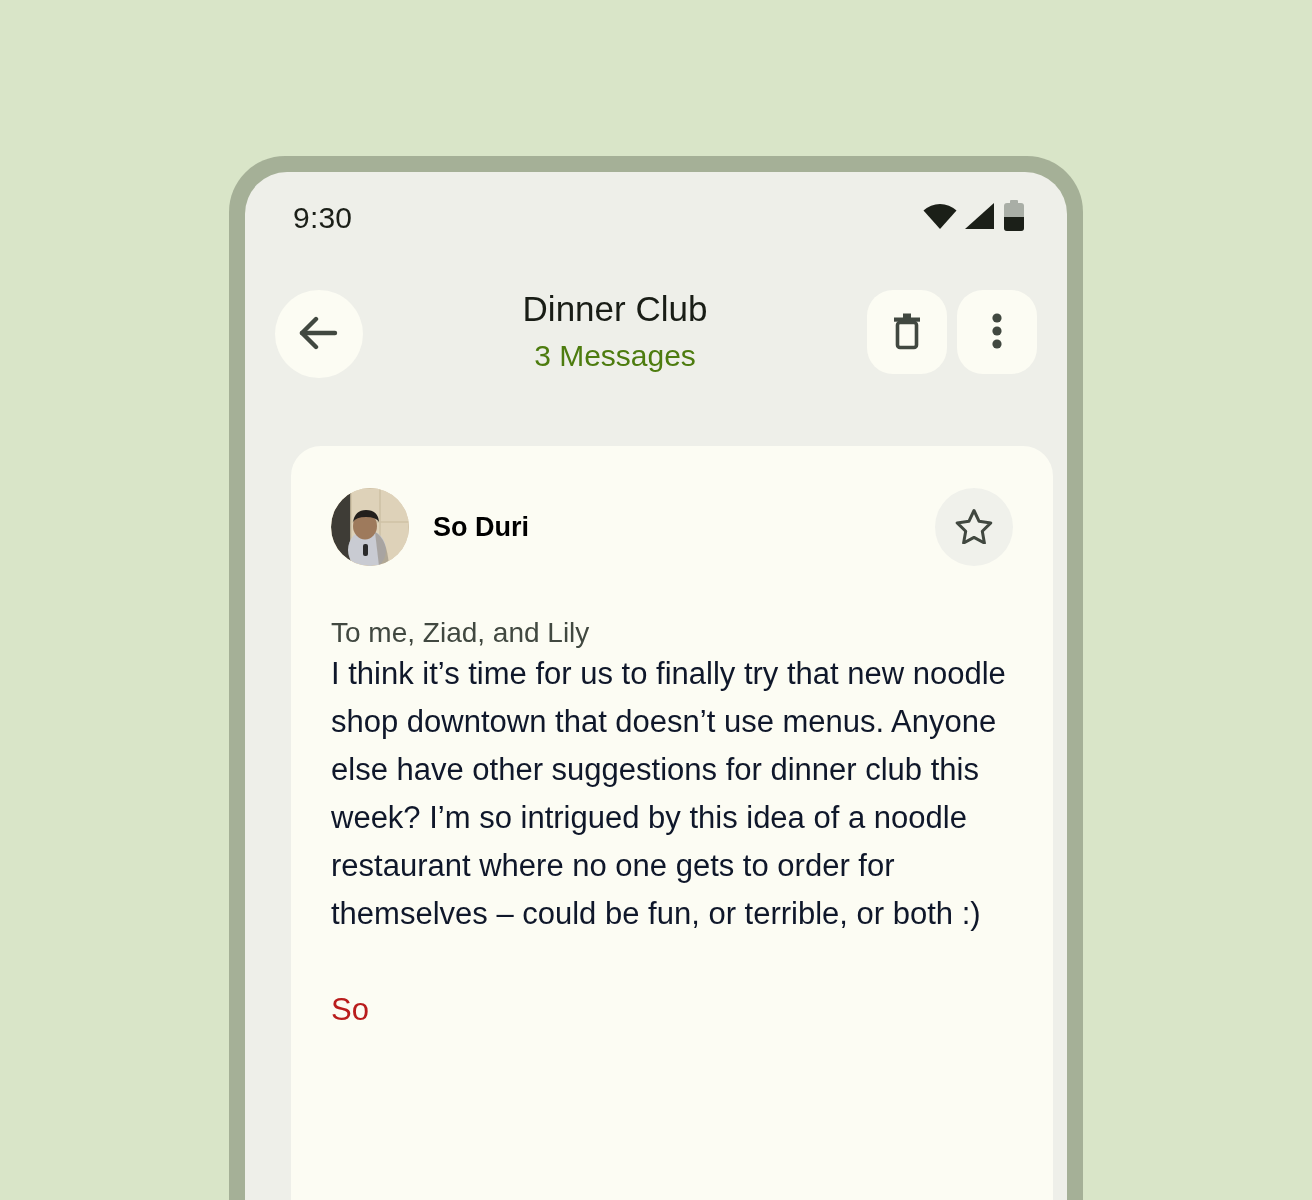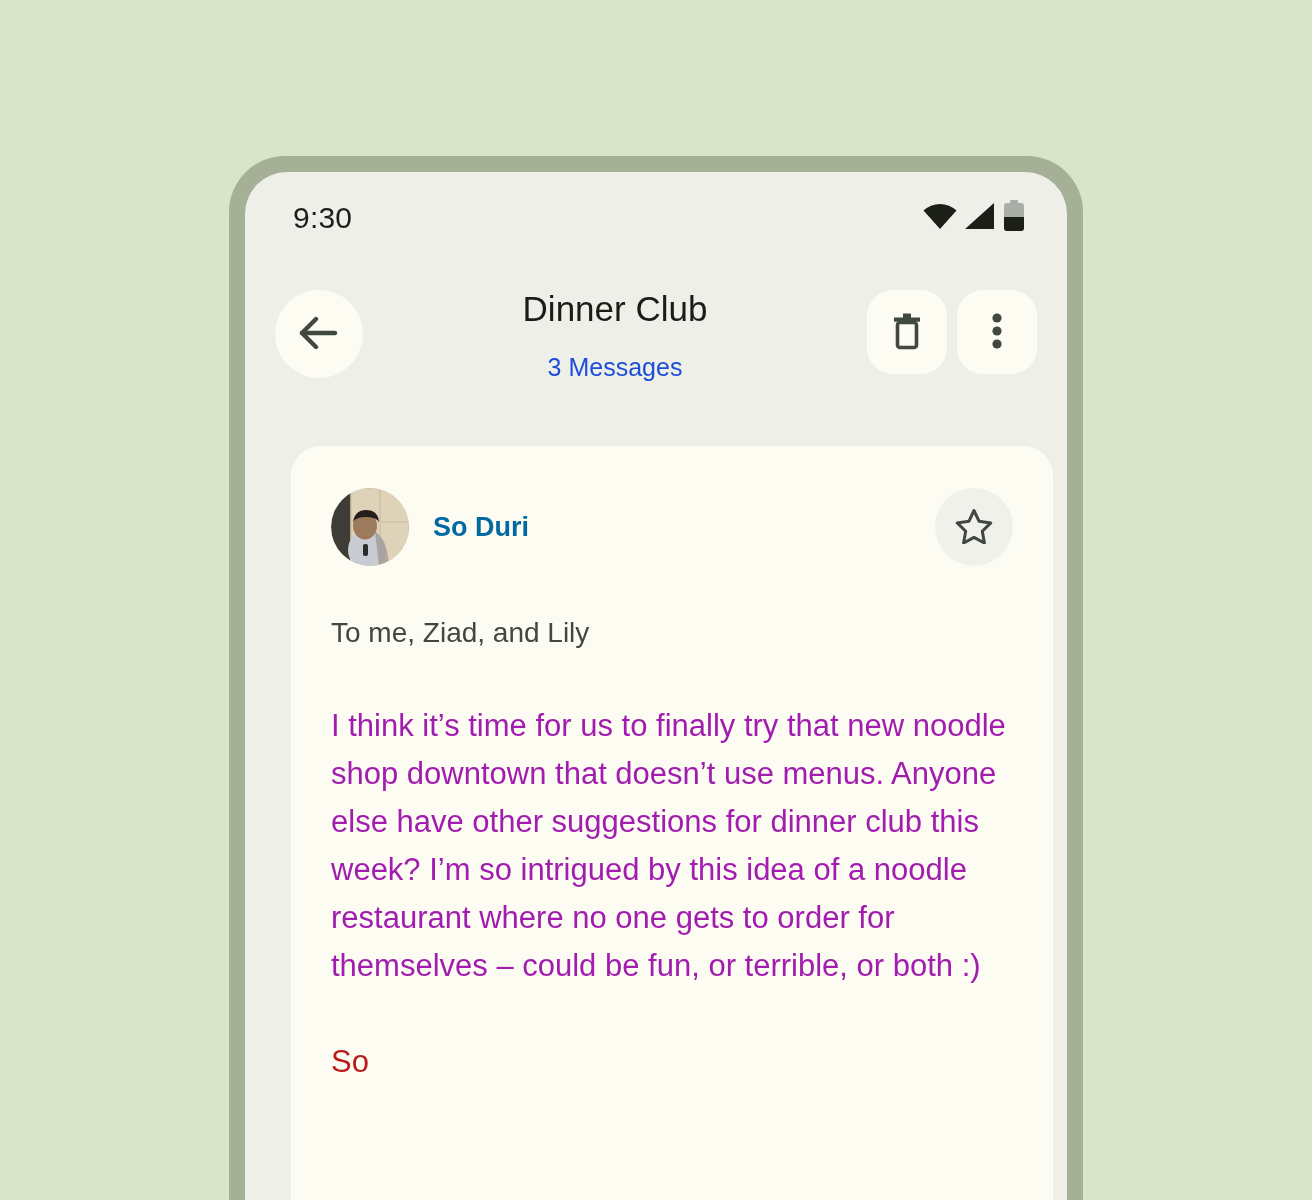--- a/index.html
+++ b/index.html
@@ -119,23 +119,23 @@
     justify-content: flex-start;
     padding-top: 24px;
   }
   .appbar-title {
     font-size: 35px;
     color: #191d16;
     letter-spacing: 0px;
     line-height: 42px;
   }
   .appbar-subtitle {
-    font-size: 25px;
-    color: #1d4ed8;
-    margin-top: 22px;
+    font-size: 30px;
+    color: #4d7c0f;
+    margin-top: 11px;
     line-height: 30px;
   }
 
   
   .message-card {
     position: absolute;
     left: 46px;
     top: 274px;
     width: 762px;
     bottom: 0;
@@ -164,21 +164,21 @@
   .sender-meta {
     margin-left: 24px;
     flex: 1;
     display: flex;
     flex-direction: column;
     justify-content: center;
   }
   .sender-name {
     font-size: 27px;
     font-weight: bold;
-    color: #0369a1;
+    color: #000000;
     line-height: 32px;
   }
   .sender-time {
     font-size: 26px;
     color: #474e43;
     line-height: 31px;
     margin-top: 7px;
   }
   .star-btn {
     width: 78px;
@@ -195,24 +195,23 @@
   }
 
   .recipients {
     margin-top: 48px;
     font-size: 28px;
     color: #414840;
     line-height: 34px;
   }
 
   .body-text {
-    margin-top: 52px;
     font-size: 31px;
     line-height: 48px;
-    color: #a21caf;
+    color: #0f172a;
     white-space: pre-wrap;
   }
   .signature {
     margin-top: 48px;
     font-size: 31px;
     line-height: 48px;
     color: #b91c1c;
   }
 </style>
 </head>

